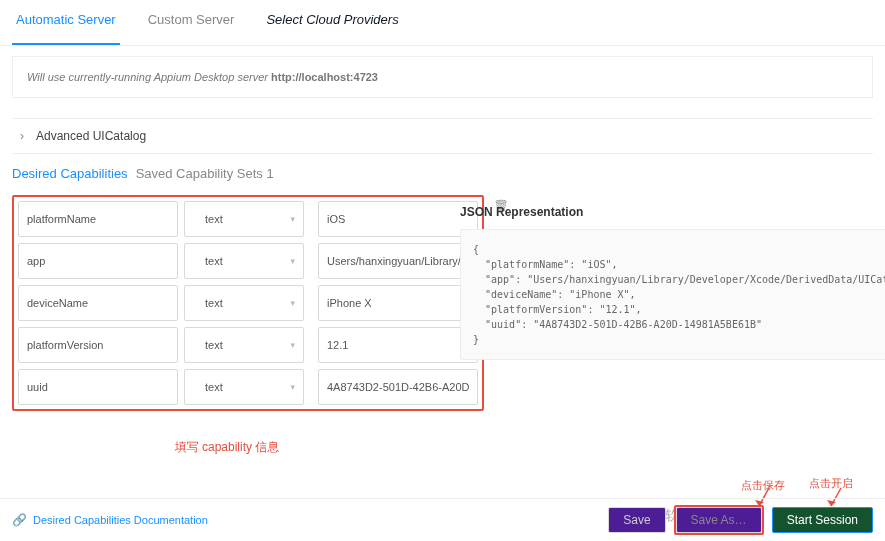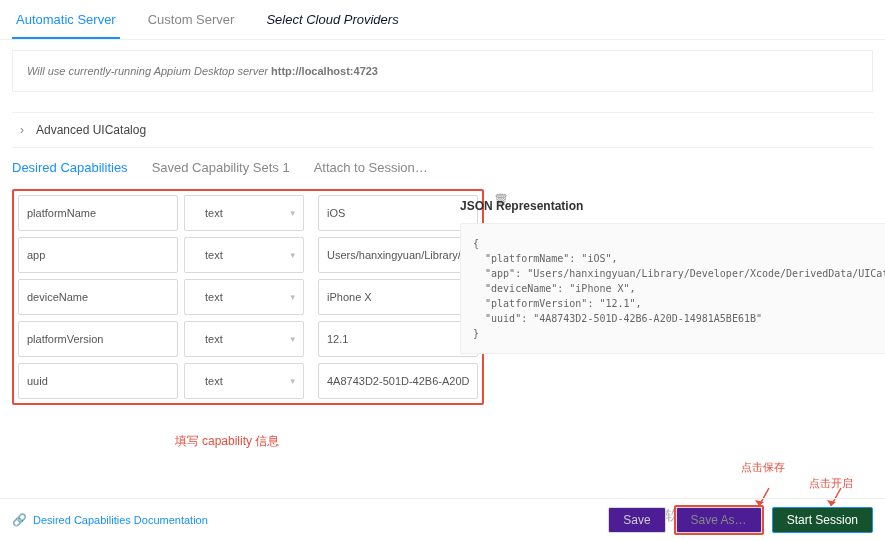--- a/index.html
+++ b/index.html
@@ -7,21 +7,21 @@
       font-family: -apple-system, "Helvetica Neue", Arial, sans-serif;
       font-size: 12px;
       color: #555;
       background: #fff;
       width: 885px;
       height: 541px;
       position: relative;
       overflow: hidden;
     }
     .top-tabs { display: flex; gap: 24px; padding: 6px 12px 0; border-bottom: 1px solid #eee; font-size: 13px; }
-    .top-tab { padding: 6px 4px 10px; cursor: pointer; color: #888; }
+    .top-tab { padding: 6px 4px 16px; cursor: pointer; color: #888; }
     .top-tab.active { color: #1890ff; border-bottom: 2px solid #1890ff; }
     .top-tab.italic { font-style: italic; color: #0f172a; }
     .server-info {
       margin: 10px 12px 20px;
       padding: 14px 14px;
       border: 1px solid #eee;
       font-style: italic;
       color: #777;
       font-size: 11px;
     }
@@ -31,21 +31,21 @@
       padding: 10px 8px;
       border-top: 1px solid #eee;
       border-bottom: 1px solid #eee;
       font-size: 12px;
       color: #444;
       display: flex;
       align-items: center;
       cursor: pointer;
     }
     .adv-settings .chev { width: 16px; color: #888; }
-    .sub-tabs { display: flex; gap: 24px; padding: 0 12px 8px; font-size: 13px; }
+    .sub-tabs { display: flex; gap: 8px; padding: 0 12px 8px; font-size: 13px; }
     .sub-tab { padding: 0 0 6px; cursor: pointer; color: #888; }
     .sub-tab.active { color: #1890ff; }
     .main-area { display: flex; padding: 0 12px; gap: 18px; }
     .caps-col { width: 430px; }
     .caps-box {
       border: 2px solid #e74c3c;
       border-radius: 2px;
       padding: 4px 4px 4px;
     }
     .cap-row { display: flex; gap: 6px; margin-bottom: 6px; }
@@ -155,21 +155,20 @@
 </div>
 
 <div class="adv-settings">
   <span class="chev">›</span>
   <span>Advanced UICatalog</span>
 </div>
 
 <div class="sub-tabs">
   <div class="sub-tab active">Desired Capabilities</div>
   <div class="sub-tab">Saved Capability Sets 1</div>
-  <div class="sub-tab">Attach to Session…</div>
 </div>
 
 <div class="main-area">
   <div class="caps-col">
     <div class="caps-wrapper">
       <div class="caps-box">
         <div class="cap-row">
           <input class="cap-input" value="platformName" style="">
           <div class="cap-select">
               <span>text</span>
@@ -239,21 +238,21 @@
   "app": "Users/hanxingyuan/Library/Developer/Xcode/DerivedData/UICatalog-elvxjsgcreylppcxqfmmfzwuujpo/Build/Products/Debug-iphonesimulator/UICatalog.app",
   "deviceName": "iPhone X",
   "platformVersion": "12.1",
   "uuid": "4A8743D2-501D-42B6-A20D-14981A5BE61B"
 }</div>
 
     </div>
   </div>
 </div>
 
-<div class="annot-label" style="right:100px; bottom:66px;">点击保存</div>
+<div class="annot-label" style="right:100px; bottom:48px;">点击保存</div>
 <div class="annot-label" style="right:32px; bottom:50px;">点击开启</div>
 
 <div class="annot-arrow" style="right:110px; bottom:26px;">
   <svg width="20" height="24">
       <line x1="14" y1="0" x2="4" y2="18" stroke="#e74c3c" stroke-width="1.5"></line>
       <polygon points="4,18 0,12 9,14" fill="#e74c3c"></polygon>
     </svg>
 </div>
 <div class="annot-arrow" style="right:38px; bottom:26px;">
   <svg width="20" height="24">

